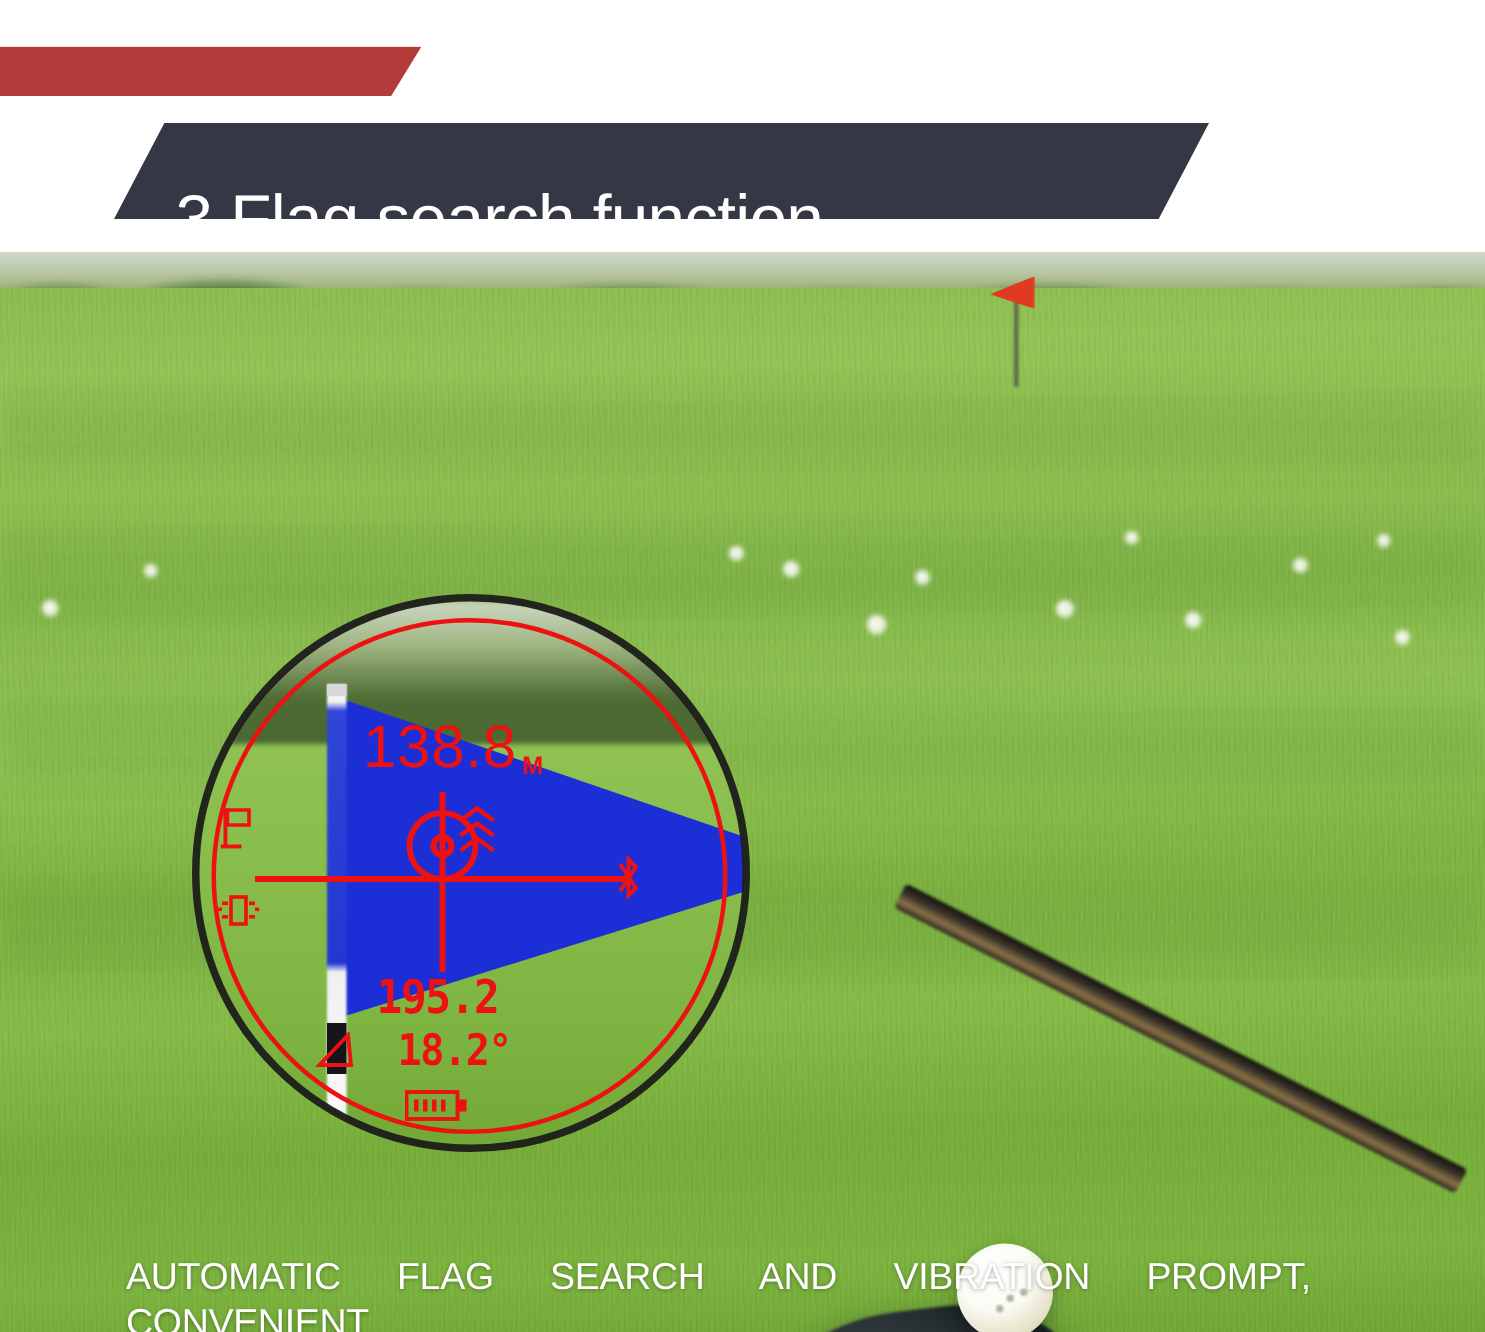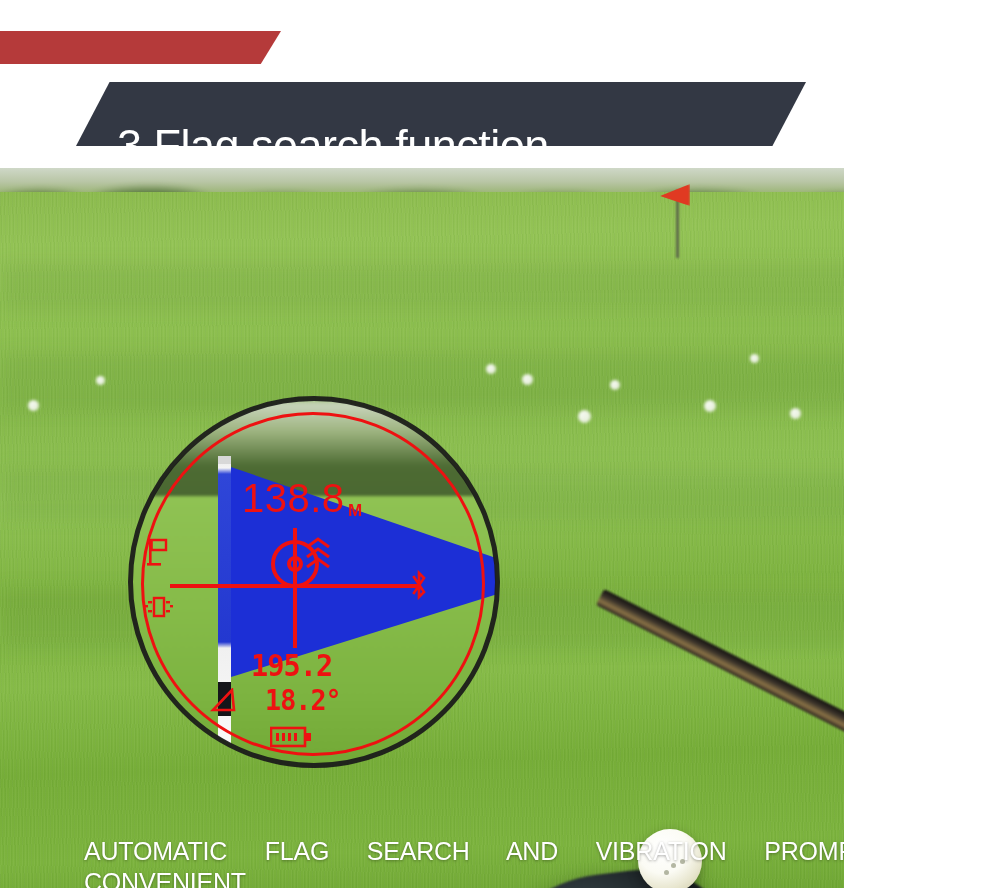--- a/index.html
+++ b/index.html
@@ -33,21 +33,21 @@
     font-size:45px;
     font-weight:400;
     letter-spacing:-0.5px;
     white-space:nowrap;
     font-family:"Liberation Sans", sans-serif;
     margin-top:32px;
   }
 
   
   #photo {
-    position:absolute; left:0; top:168px; width:844px; height:720px;
+    position:absolute; left:0; top:168px; width:990px; height:720px;
     overflow:hidden;
     background:#7fc03a;
   }
   
   .sky {
     position:absolute; left:0; top:0; width:990px; height:30px;
     background:linear-gradient(180deg,#cfd8c8 0%, #b9c6a6 45%, #8fae63 100%);
   }
   .treeline {
     position:absolute; left:0; top:14px; width:990px; height:34px;

